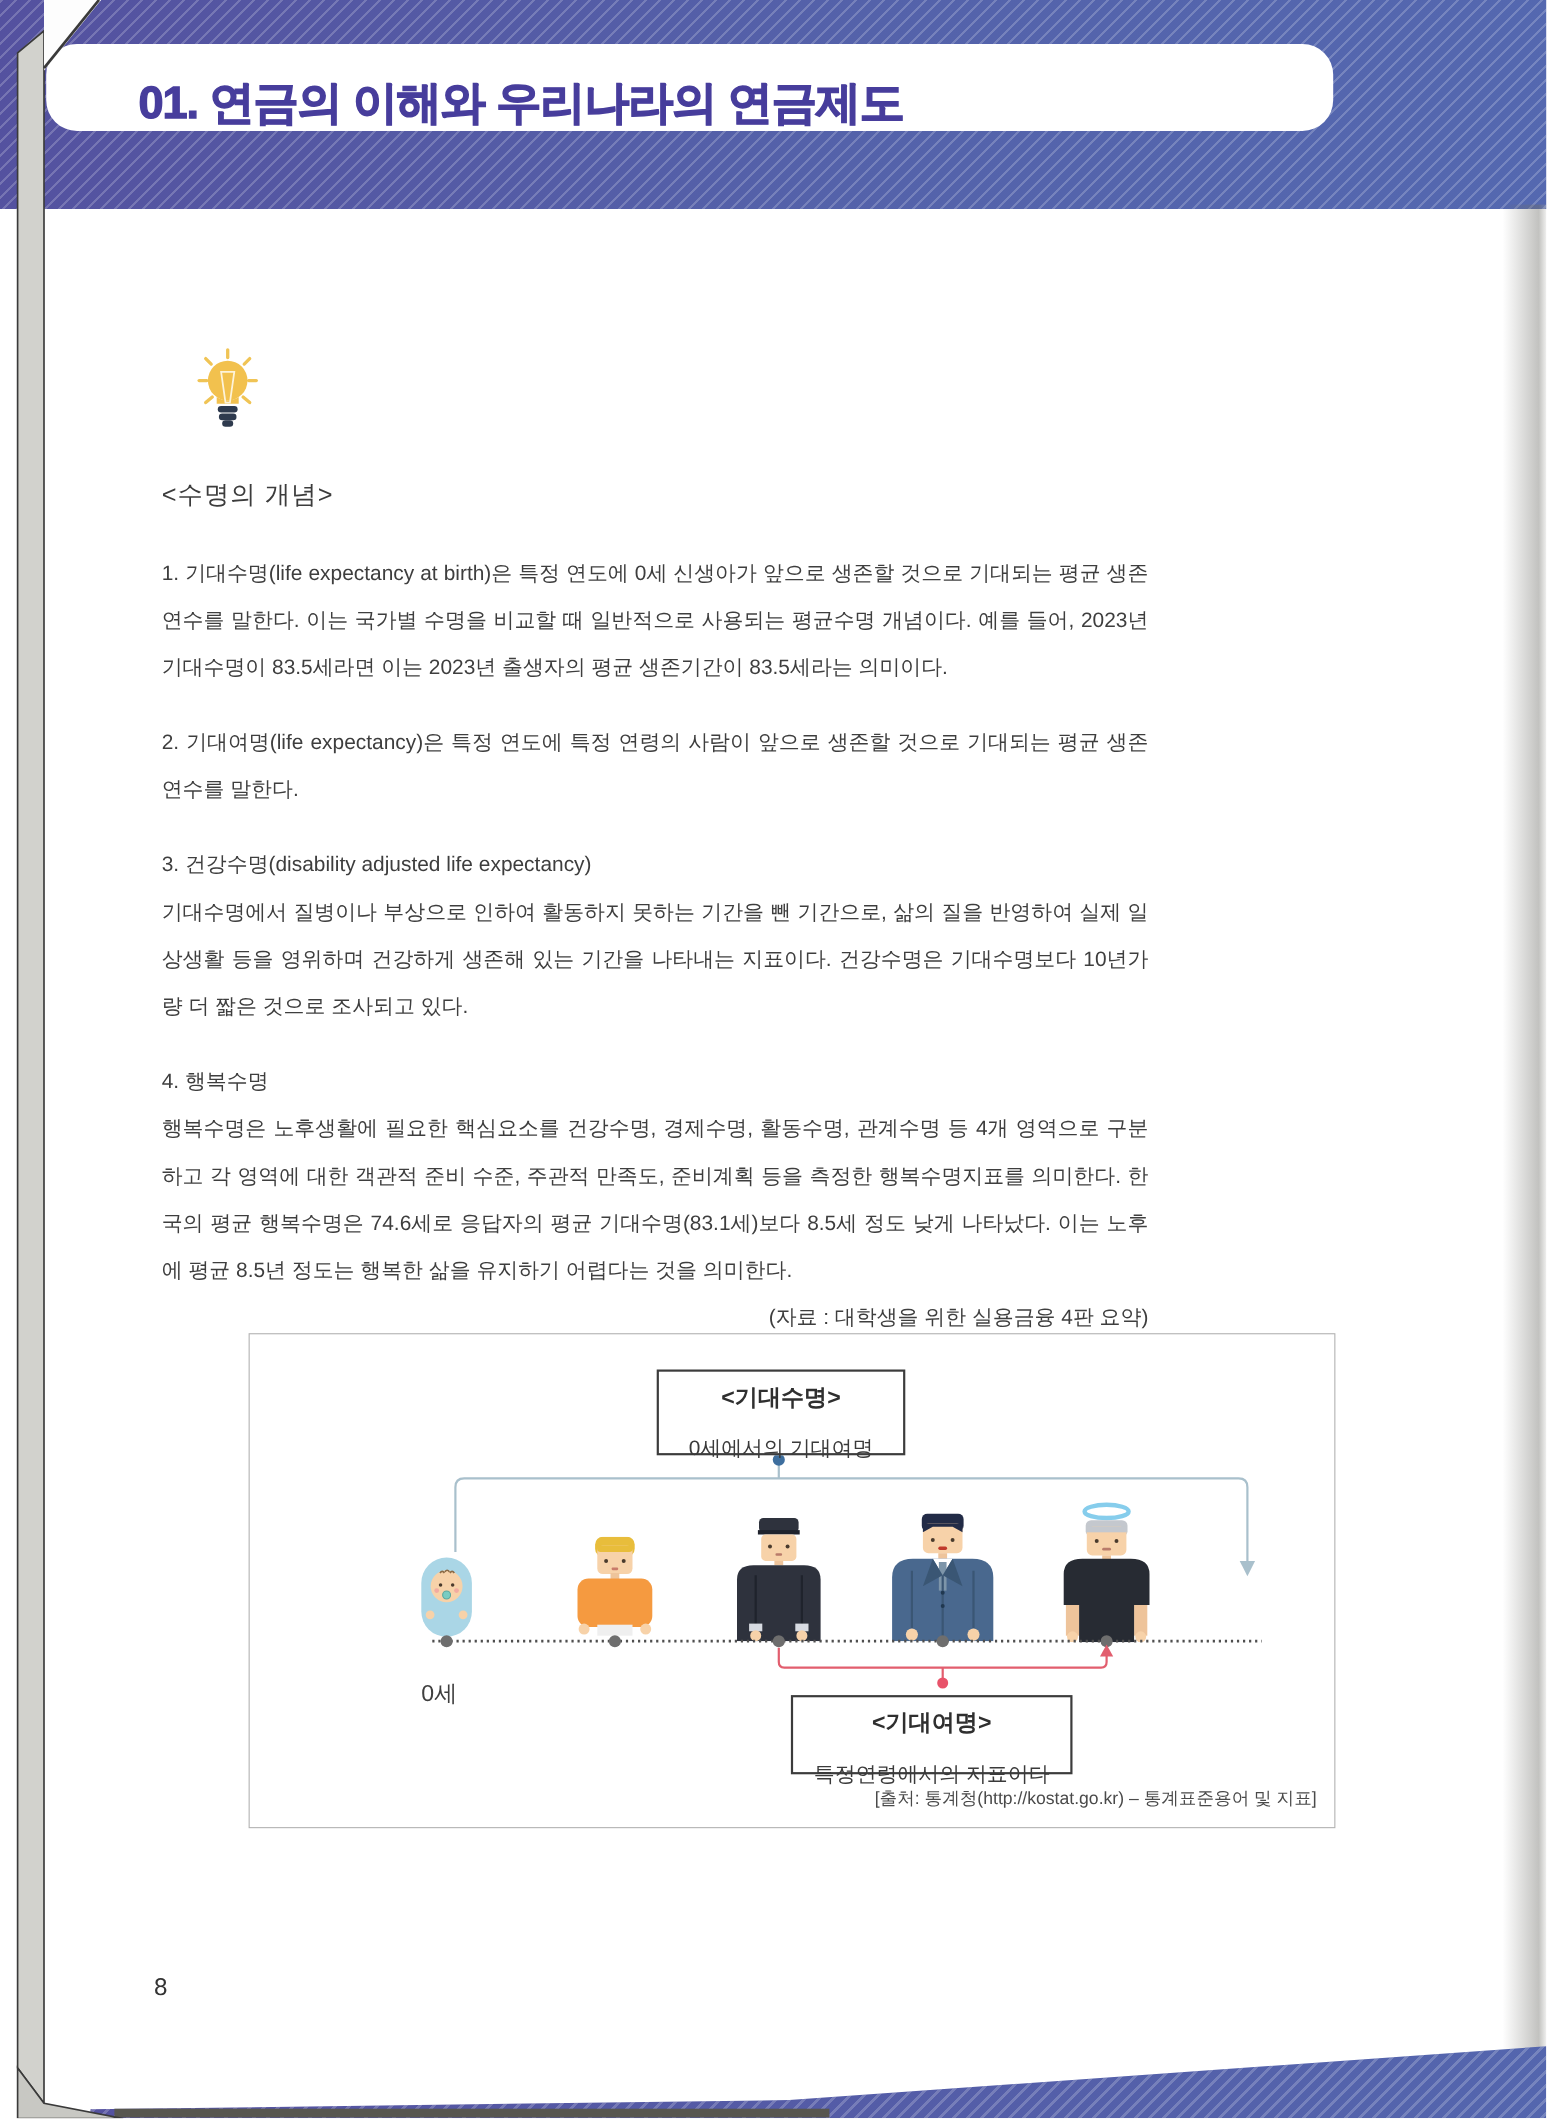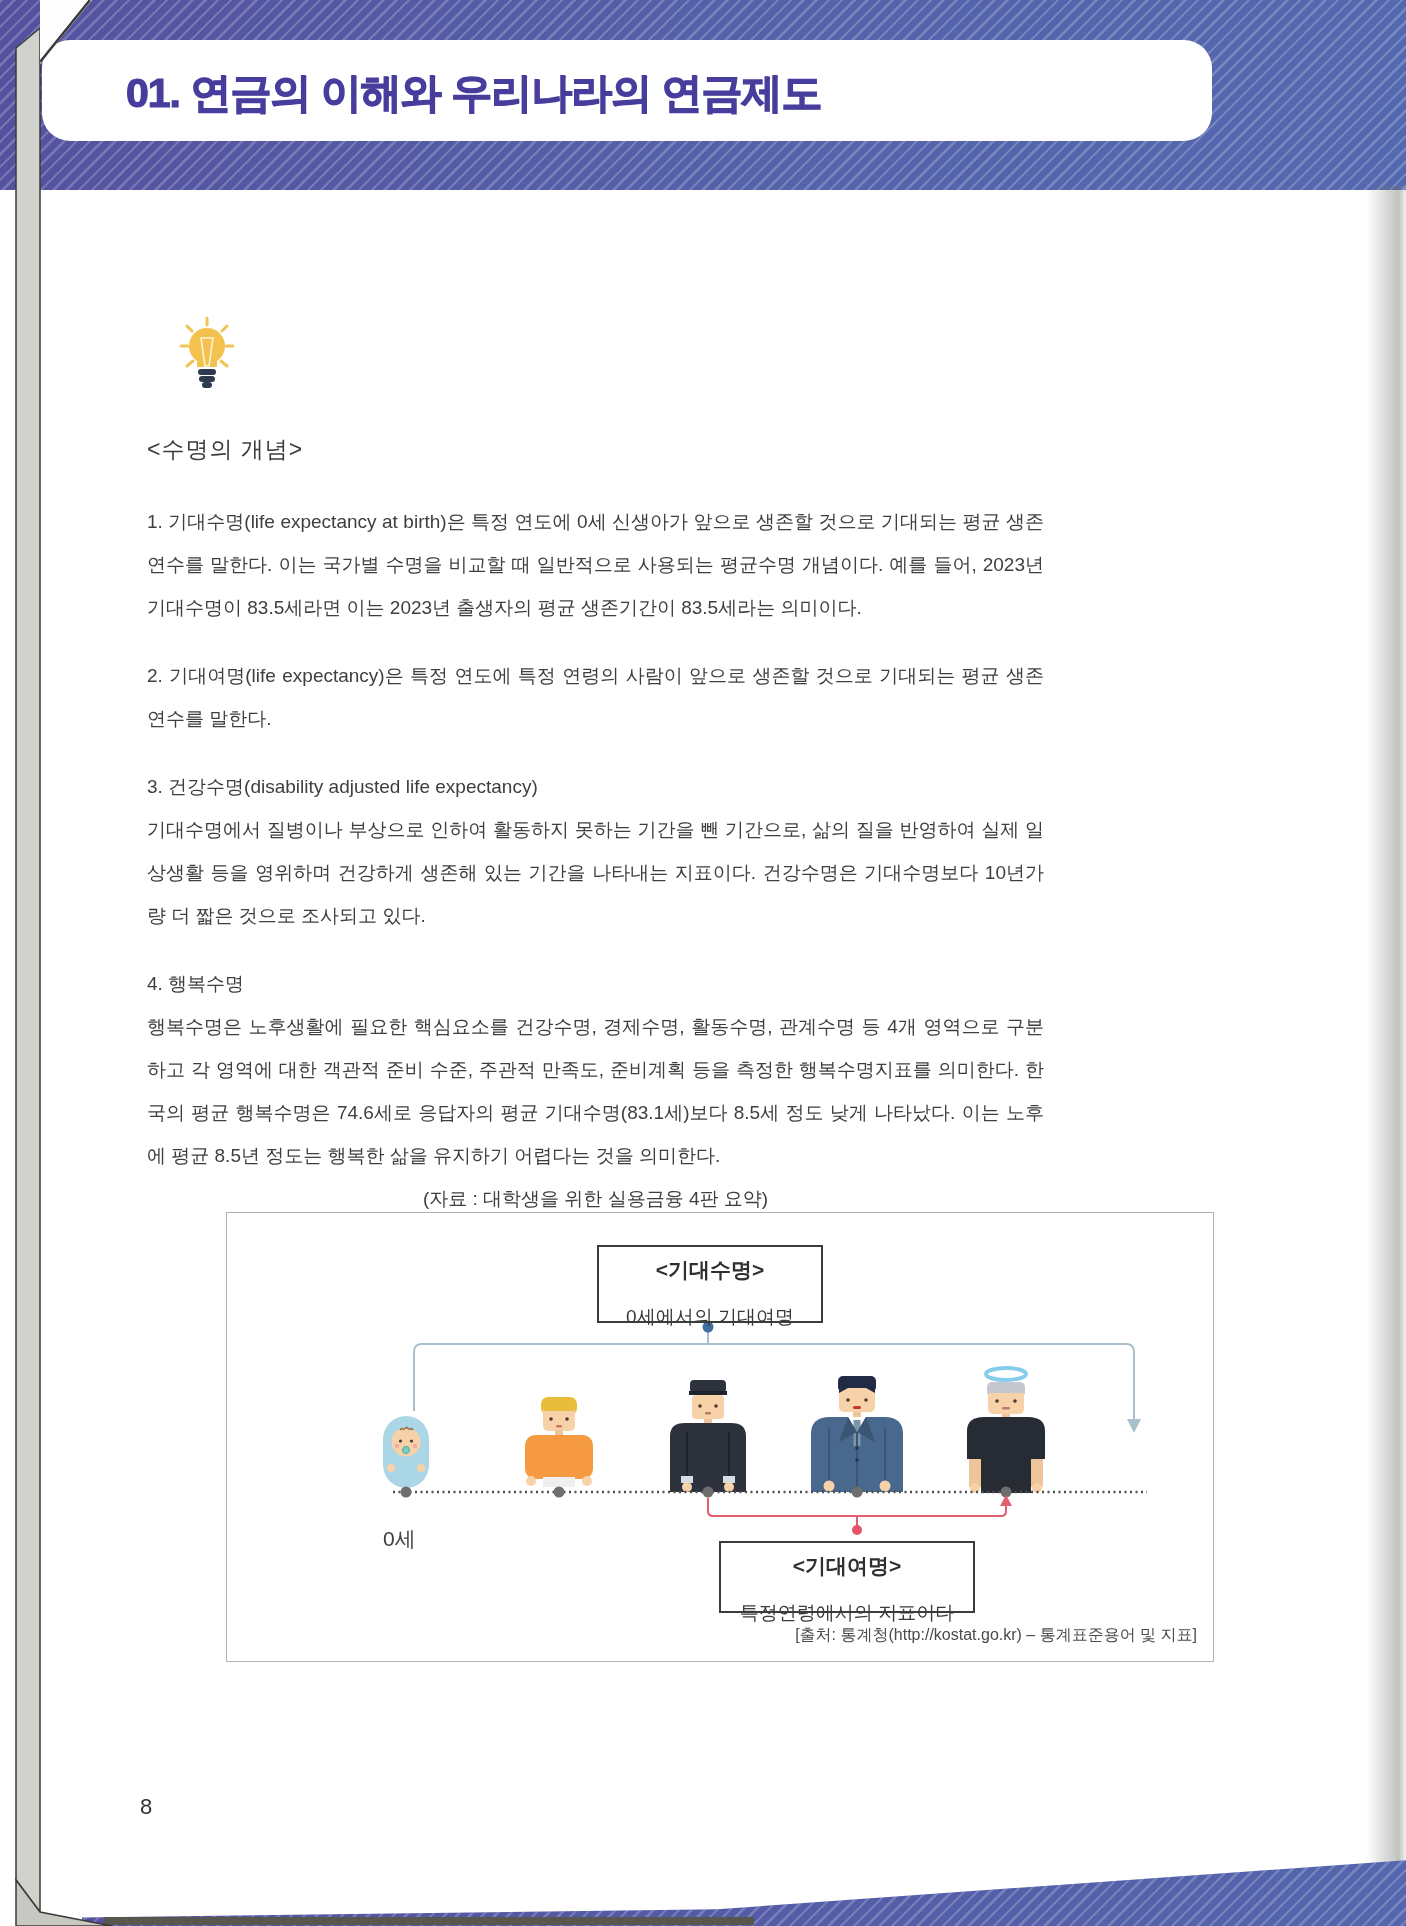--- a/index.html
+++ b/index.html
@@ -4,21 +4,21 @@
 <style>
   html,body{margin:0;padding:0;background:#ffffff;}
   .page{position:relative;width:1406px;height:1926px;background:#ffffff;overflow:hidden;
         font-family:"Liberation Sans","DejaVu Sans",sans-serif;color:#3d3d3d;}
 
   
   .header-band{position:absolute;left:0;top:0;width:1406px;height:190px;
     background:
       repeating-linear-gradient(135deg, rgba(255,255,255,0.20) 0 2.5px, rgba(255,255,255,0) 2.5px 9px),
       linear-gradient(100deg,#54519f 0%, #5462aa 55%, #5468b0 100%);}
-  .header-title-box{position:absolute;left:42px;top:40px;width:1170px;height:101px;
+  .header-title-box{position:absolute;left:42px;top:40px;width:1170px;height:79px;
     background:#ffffff;border-radius:28px;text-align:right;}
   .header-title{position:absolute;left:84px;top:0;height:107px;line-height:107px;
     font-size:41px;font-weight:bold;letter-spacing:-1px;color:#473d9c;
     -webkit-text-stroke:1.2px #473d9c;}
 
   
   .edge-svg{position:absolute;left:0;top:0;}
   .right-shadow{position:absolute;left:1366px;top:186px;width:40px;height:1694px;
     background:linear-gradient(to right, rgba(110,110,104,0) 0%, rgba(110,110,104,0.42) 82%, rgba(200,200,195,0.25) 100%);}
   .bottom-band{position:absolute;left:82px;top:1856px;width:1324px;height:70px;
@@ -30,21 +30,21 @@
 
   
   .bulb{position:absolute;left:178px;top:316px;}
 
   
   .section-title{position:absolute;left:147px;top:434px;font-size:23px;color:#3c3c3c;letter-spacing:1px;}
   .text-col{position:absolute;left:147px;top:500px;width:897px;font-size:19px;line-height:43px;
     text-align:justify;color:#3e3e3e;}
   .para{margin:0 0 25px 0;}
   .para-heading:empty{display:none;}
-  .para-note{text-align:center;}
+  .para-note{text-align:right;}
 
   
   .diagram{position:absolute;left:226px;top:1212px;width:986px;height:448px;
     border:1.5px solid #b2b2b2;background:#fff;}
   .d-box{position:absolute;border:2px solid #3c3c3c;background:#fff;text-align:center;}
   .d-topbox{left:370px;top:32px;width:222px;height:74px;}
   .d-bottombox{left:492px;top:328px;width:252px;height:68px;text-align:center;}
   .d-box .t1{font-size:21px;font-weight:bold;color:#2f2f2f;margin-top:9px;}
   .d-box .t2{font-size:19px;color:#3a3a3a;margin-top:20px;}
   .d-lines{position:absolute;left:0;top:0;}

